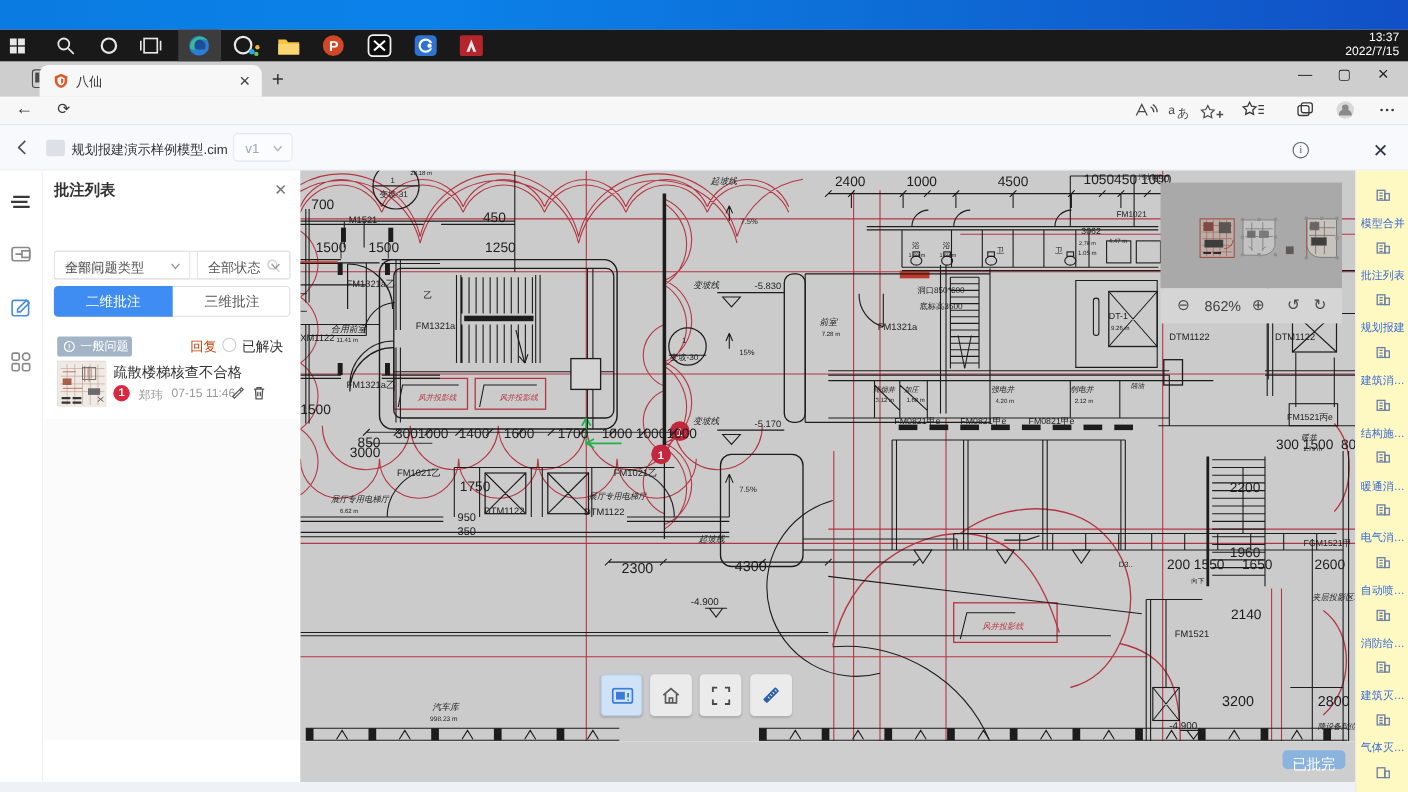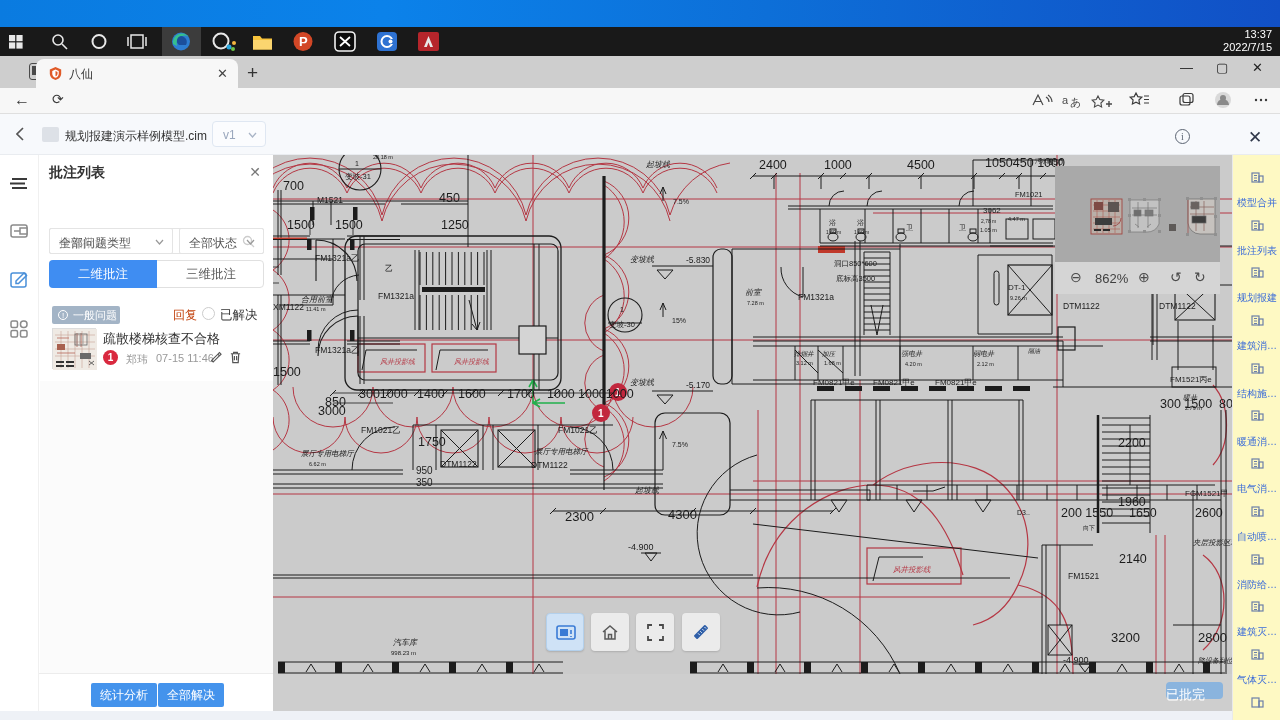--- a/index.html
+++ b/index.html
@@ -68,21 +68,21 @@
 #nuser { position:absolute; left:87px; top:56px; font-size:11px; color:#999; }
 #ndate { position:absolute; left:117px; top:56px; font-size:11px; color:#999; }
 #pfoot { position:absolute; left:0; top:518px; width:235px; height:39px; background:#fff; border-top:1px solid #ececec; }
 .pbtn { position:absolute; top:9px; width:66px; height:24px; background:#4493ec; color:#fff; font-size:12px; text-align:center; line-height:24px; border-radius:2px; }
 #panelmid { position:absolute; left:1px; top:226px; width:234px; height:292px; background:#fbfbfb; }
 
 
 #canvas { left:273px; top:155px; width:959px; height:519px; background:#cbcbcb; overflow:hidden; }
 #graybar { left:273px; top:674px; width:959px; height:37px; background:#cecece; }
 #pagebottom { left:0; top:711px; width:1280px; height:9px; background:#eef1f6; }
-#donebtn { position:absolute; left:893px; top:8px; width:57px; height:17px; background:#8ab4de; border-radius:4px; color:#fff; font-size:13px; line-height:25px; }
+#donebtn { position:absolute; left:893px; top:8px; width:57px; height:17px; background:#8ab4de; border-radius:4px; color:#fff; font-size:13px; text-align:center; line-height:25px; }
 
 
 .cbtn { position:absolute; top:458px; width:38px; height:38px; background:#ebebeb; border-radius:4px; box-shadow:0 1px 2px rgba(0,0,0,.15); }
 #cb1 { background:#cfe2f6; border:1px solid #b3d0ec; }
 
 
 #minimap { position:absolute; left:782px; top:11px; width:165px; height:128px; }
 #mmtop { position:absolute; left:0; top:0; width:165px; height:96px; background:#a9a9a9; }
 #mmbot { position:absolute; left:0; top:96px; width:165px; height:32px; background:#d5d5d5; }
 #mmbot .z { position:absolute; top:7px; color:#4a4a4a; font-size:14px; }
@@ -289,24 +289,20 @@
       <svg style="position:absolute;left:171px;top:55px" width="13" height="13" viewBox="0 0 14 14">
           <path d="M2,12 L10,4 L12,6 L4,14 Z M10,4 L12,2 L14,4 L12,6" transform="scale(0.85)" stroke="#555" fill="none" stroke-width="1.4"></path>
         </svg>
       <svg style="position:absolute;left:190px;top:54px" width="13" height="14" viewBox="0 0 14 15">
           <g stroke="#555" fill="none" stroke-width="1.3">
             <path d="M2,4 h10 M5,4 V2.5 h4 V4 M3.5,4 l0.6,9.5 h5.8 L10.5,4 M5.8,6.5 v4.5 M8.2,6.5 v4.5"></path>
           </g>
         </svg>
     </div>
     <div id="panelmid"></div>
-    <div id="pfoot">
-      <div class="pbtn" style="left:52px;">统计分析</div>
-      <div class="pbtn" style="left:119px;">全部解决</div>
-    </div>
   </div>
 
   <div id="canvas" class="abs">
     <svg id="cad" width="959" height="519" viewBox="0 0 959 519">
 <path d="M260,0V519M485,255V519M503,18V519M527,18V519M587,225V519M784,0V519M883,380V519M892,380V519M0,44H959M600,58H959M0,92H959M0,185H959M480,326H959M0,339H959M0,442H770" stroke="#b53744" stroke-width="1" fill="none"></path>
 <rect x="545" y="91" width="27" height="7" fill="#c0392b"></rect>
 <path d="M0,33 a40,40 0 0 1 74,0 M0,38 a40,40 0 0 1 74,0 M74,33 a40,40 0 0 1 74,0 M74,38 a40,40 0 0 1 74,0 M148,33 a40,40 0 0 1 74,0 M148,38 a40,40 0 0 1 74,0 M222,33 a40,40 0 0 1 74,0 M222,38 a40,40 0 0 1 74,0 M296,33 a40,40 0 0 1 74,0 M296,38 a40,40 0 0 1 74,0 M370,33 a40,40 0 0 1 74,0 M370,38 a40,40 0 0 1 74,0 M-35,60 a74,74 0 0 1 144,0 M-35,66 a74,74 0 0 1 144,0 M109,60 a74,74 0 0 1 144,0 M109,66 a74,74 0 0 1 144,0 M253,60 a74,74 0 0 1 144,0 M253,66 a74,74 0 0 1 144,0 M397,60 a74,74 0 0 1 60,-52 M331,26 a40,40 0 0 1 0,74 M331,30 a44,44 0 0 1 0,74 M331,100 a40,40 0 0 1 0,74 M331,104 a44,44 0 0 1 0,74 M331,174 a40,40 0 0 1 0,74 M331,178 a44,44 0 0 1 0,74 M331,248 a40,40 0 0 1 0,74 M331,252 a44,44 0 0 1 0,74 M331,200 a30,30 0 0 0 0,56 M331,256 a30,30 0 0 0 0,56 M331,140 a30,30 0 0 0 0,56 M0,55 a36,36 0 0 1 0,60 M0,115 a36,36 0 0 1 0,60 M0,175 a36,36 0 0 1 0,60 M0,235 a36,36 0 0 1 0,60 M20,232 a40,40 0 0 0 80,0 M100,232 a40,40 0 0 0 80,0 M180,232 a40,40 0 0 0 80,0 M260,232 a40,40 0 0 0 80,0 M340,232 a40,40 0 0 0 80,0 M0,262 a36,36 0 0 0 72,0 M72,262 a36,36 0 0 0 72,0 M144,262 a36,36 0 0 0 72,0 M216,262 a36,36 0 0 0 72,0 M288,262 a36,36 0 0 0 72,0 " stroke="#b53744" stroke-width="1" fill="none"></path>
 <path d="M484,432 C500,360 560,330 600,330 C660,330 680,390 690,420 M600,330 C640,300 700,300 730,330 C760,360 760,400 745,430 C735,452 720,465 700,470 M745,430 C790,440 800,470 800,519" stroke="#b53744" stroke-width="1.2" fill="none"></path>
 <path d="M930,400 C958,420 958,470 930,495 M940,230 C958,250 958,290 940,310" stroke="#b53744" stroke-width="1.2" fill="none"></path>
 <rect x="85" y="189" width="67" height="28" stroke="#b53744" fill="none" stroke-width="1.2"></rect>

